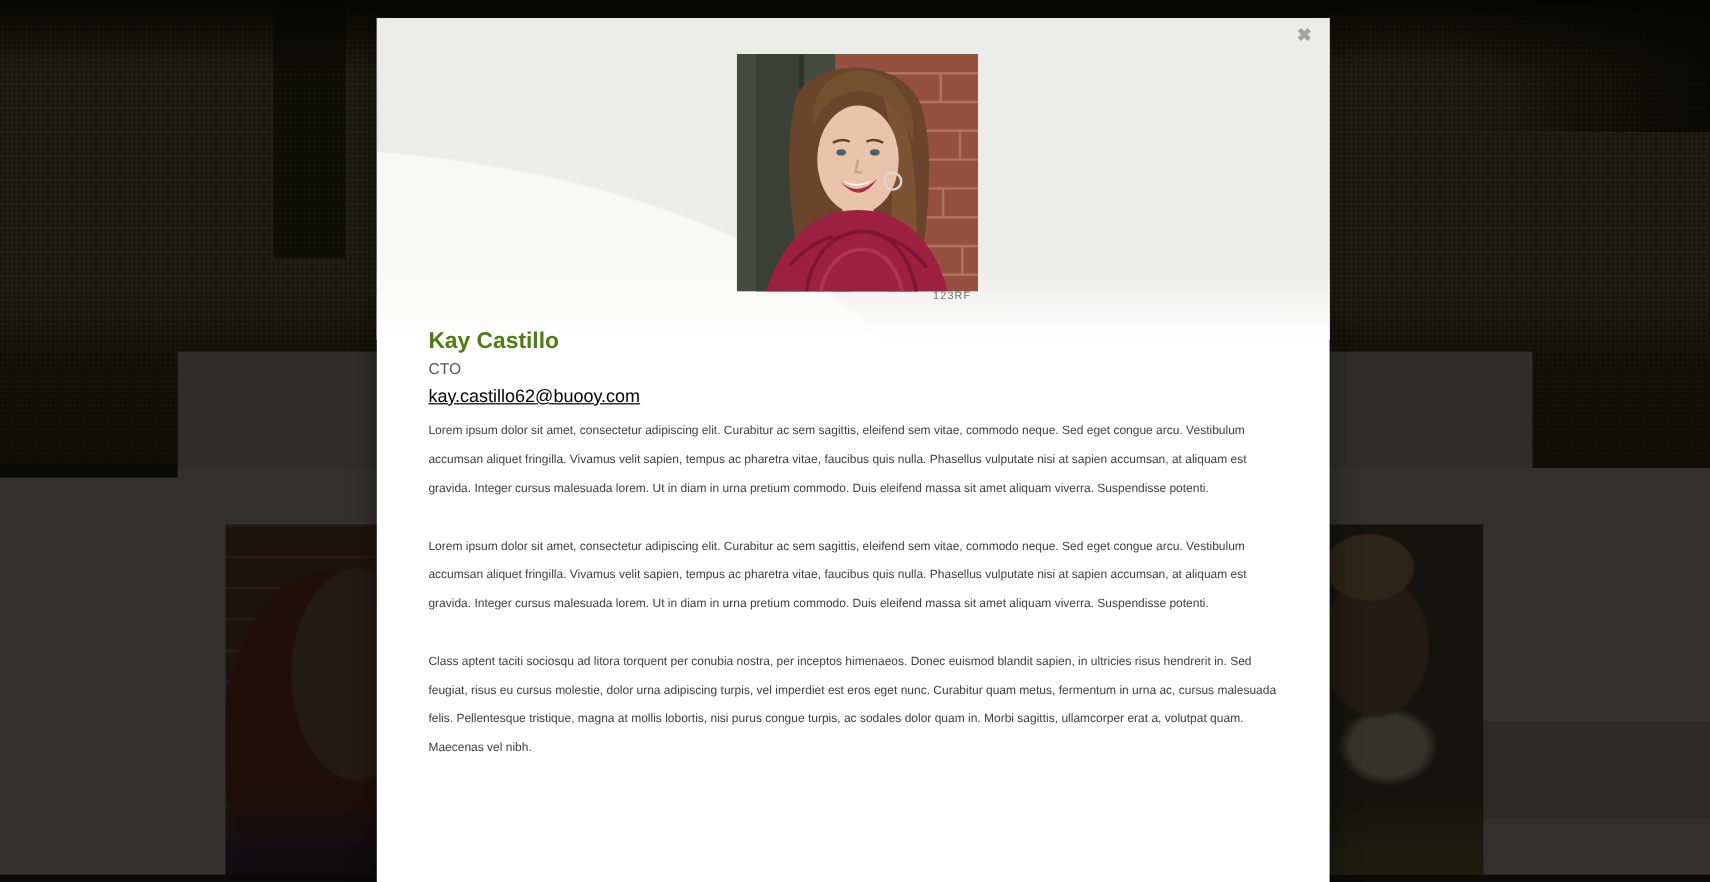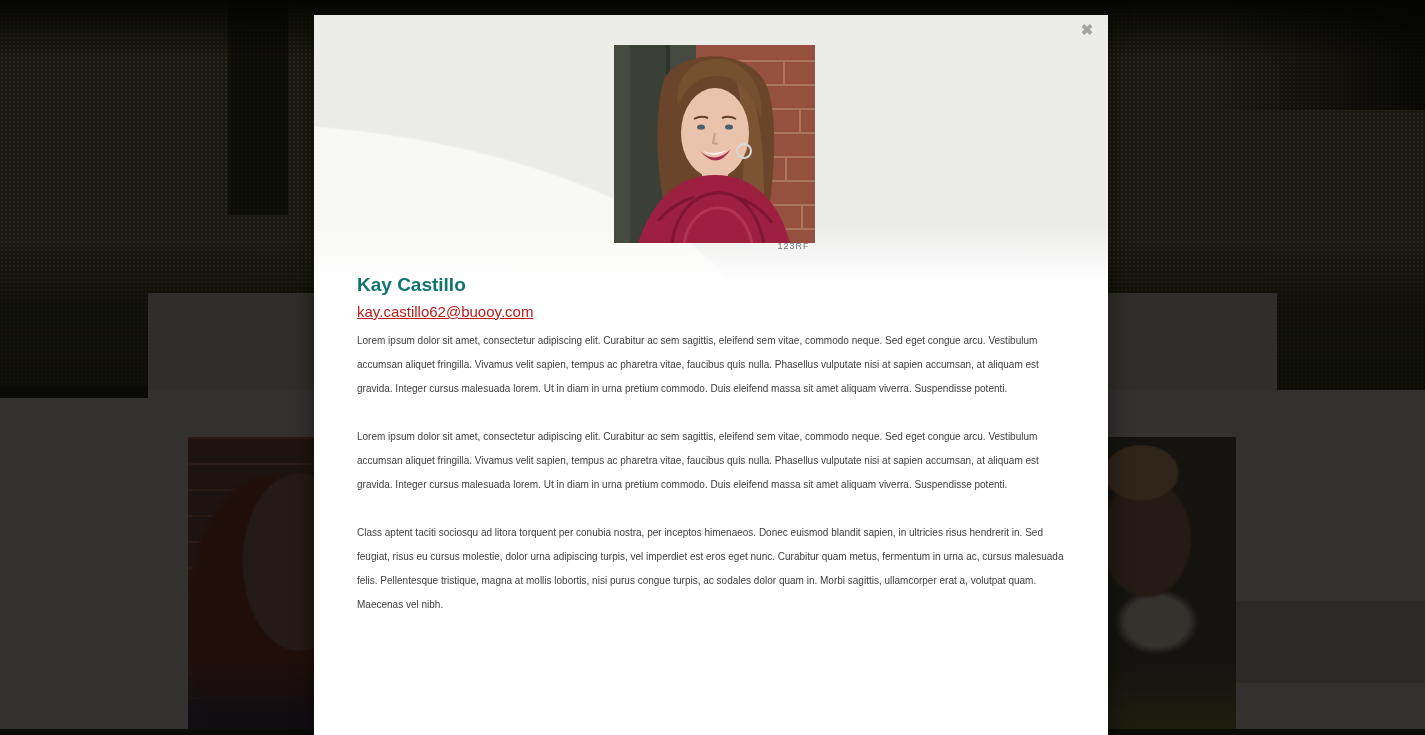--- a/index.html
+++ b/index.html
@@ -72,24 +72,24 @@
   }
   .modal-content { position:relative; padding:30px 40px 0 43px; }
 
   .photo-wrap { width:198px; height:198px; margin:0 auto; position:relative; }
   .photo-wrap svg { display:block; }
   .photo-watermark {
     position:absolute; right:2px; bottom:-8px; font-size:9px; color:rgba(70,70,70,.75);
     letter-spacing:1px;
   }
 
-  .person-name { margin-top:30px; font-size:19px; line-height:24px; color:#0f766e; }
+  .person-name { margin-top:30px; font-size:19px; line-height:24px; color:#4d7c0f; }
   .person-title { margin-top:2px; font-size:13px; line-height:17px; color:#585858; }
   .person-email-row { margin-top:5px; line-height:20px; }
-  .person-email { font-size:15px; color:#b91c1c; text-decoration:underline; cursor:pointer; }
+  .person-email { font-size:15px; color:#000000; text-decoration:underline; cursor:pointer; }
 
   .bio { margin-top:7px; }
   .bio p { font-size:10px; line-height:24px; color:#3e3e3e; margin:0 0 24px 0; }
   .bio p:last-child { margin-bottom:0; }
 </style>
 </head>
 <body>
 
 <div class="backdrop">
   <div class="hero">
@@ -159,20 +159,21 @@
         <path d="M24 198 C 40 150 68 130 101 130 C 138 130 164 154 176 198 Z" fill="#9e2040"></path>
         <path d="M58 198 C 62 168 80 150 101 148 C 124 146 142 162 150 198" stroke="#7c1631" stroke-width="3" fill="none"></path>
         <path d="M70 198 C 74 176 88 164 102 163 C 118 162 132 172 138 198" stroke="#b13553" stroke-width="3" fill="none"></path>
         <path d="M44 176 Q 60 158 80 152" stroke="#7c1631" stroke-width="3" fill="none"></path>
         <path d="M122 152 Q 146 160 158 178" stroke="#7c1631" stroke-width="3" fill="none"></path>
       </svg>
       <span class="photo-watermark">123RF</span>
     </div>
 
     <h2 class="person-name">Kay Castillo</h2>
+    <div class="person-title">CTO</div>
     <div class="person-email-row">
       <a class="person-email" href="#">kay.castillo62@buooy.com</a>
     </div>
 
     <div class="bio">
       <p>Lorem ipsum dolor sit amet, consectetur adipiscing elit. Curabitur ac sem sagittis, eleifend sem vitae, commodo neque. Sed eget congue arcu. Vestibulum accumsan aliquet fringilla. Vivamus velit sapien, tempus ac pharetra vitae, faucibus quis nulla. Phasellus vulputate nisi at sapien accumsan, at aliquam est gravida. Integer cursus malesuada lorem. Ut in diam in urna pretium commodo. Duis eleifend massa sit amet aliquam viverra. Suspendisse potenti.</p>
       <p>Lorem ipsum dolor sit amet, consectetur adipiscing elit. Curabitur ac sem sagittis, eleifend sem vitae, commodo neque. Sed eget congue arcu. Vestibulum accumsan aliquet fringilla. Vivamus velit sapien, tempus ac pharetra vitae, faucibus quis nulla. Phasellus vulputate nisi at sapien accumsan, at aliquam est gravida. Integer cursus malesuada lorem. Ut in diam in urna pretium commodo. Duis eleifend massa sit amet aliquam viverra. Suspendisse potenti.</p>
       <p>Class aptent taciti sociosqu ad litora torquent per conubia nostra, per inceptos himenaeos. Donec euismod blandit sapien, in ultricies risus hendrerit in. Sed feugiat, risus eu cursus molestie, dolor urna adipiscing turpis, vel imperdiet est eros eget nunc. Curabitur quam metus, fermentum in urna ac, cursus malesuada felis. Pellentesque tristique, magna at mollis lobortis, nisi purus congue turpis, ac sodales dolor quam in. Morbi sagittis, ullamcorper erat a, volutpat quam. Maecenas vel nibh.</p>
     </div>
 

